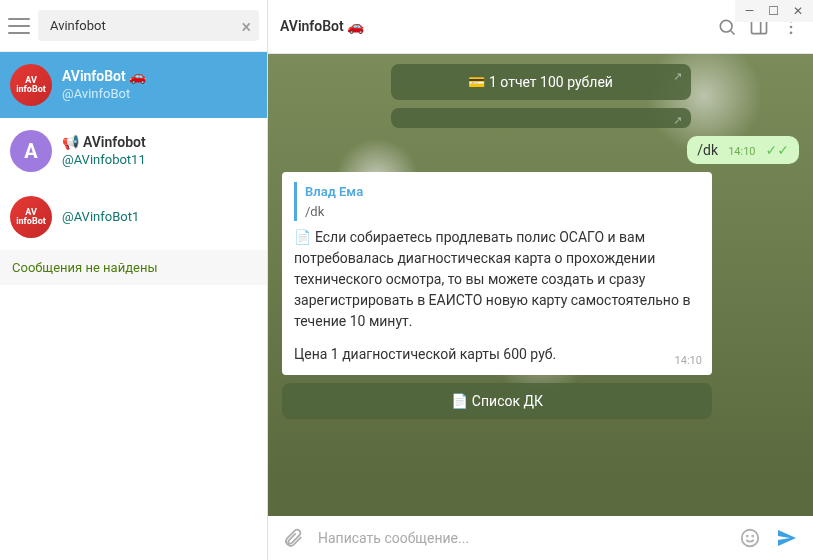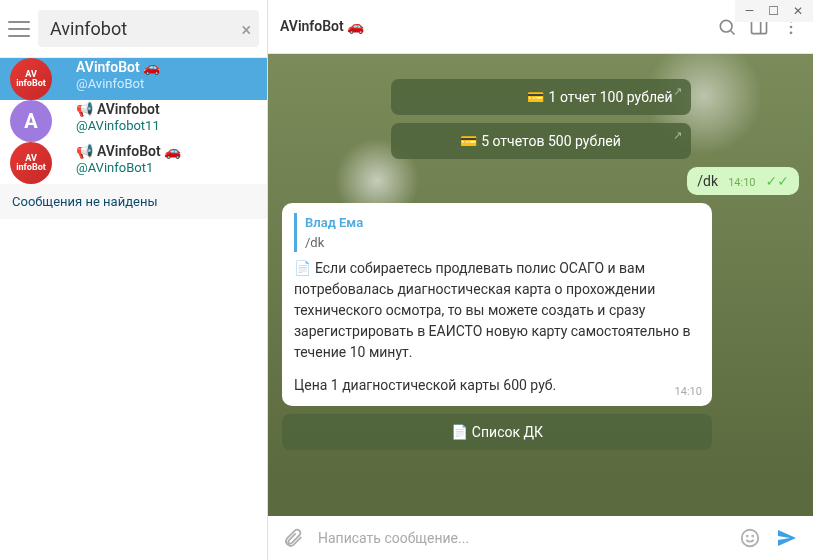--- a/index.html
+++ b/index.html
@@ -2,51 +2,51 @@
 <html><head>
 <meta charset="utf-8">
 <style>
 * { margin: 0; padding: 0; box-sizing: border-box; font-family: -apple-system, BlinkMacSystemFont, "Segoe UI", Roboto, sans-serif; }
 body { width: 813px; height: 560px; overflow: hidden; background: #fff; display: flex; }
 .left-pane { width: 268px; background: #fff; border-right: 1px solid #e0e0e0; display: flex; flex-direction: column; }
 .search-row { display: flex; align-items: center; padding: 10px 8px; gap: 8px; border-bottom: 1px solid #eee; }
 .hamburger { width: 22px; height: 18px; display: flex; flex-direction: column; justify-content: space-between; cursor: pointer; padding: 1px 0; }
 .hamburger span { height: 2px; background: #8e8e8e; border-radius: 1px; }
 .search-box { flex: 1; position: relative; }
-.search-input { width: 100%; background: #f1f1f1; border: none; border-radius: 4px; padding: 8px 30px 8px 12px; font-size: 18px; color: #333; }
+.search-input { width: 100%; background: #f1f1f1; border: none; border-radius: 4px; padding: 8px 30px 8px 12px; font-size: 13px; color: #333; }
 .search-clear { position: absolute; right: 8px; top: 50%; transform: translateY(-50%); color: #999; font-size: 18px; cursor: pointer; }
 .section-header { padding: 8px 12px; font-size: 13px; color: #888; background: #f7f7f7; }
-.search-result { display: flex; padding: 0 10px; gap: 24px; cursor: pointer; }
+.search-result { display: flex; align-items: center; padding: 12px 10px; gap: 10px; cursor: pointer; }
 .search-result.active { background: #4faae0; color: #fff; }
 .avatar { width: 42px; height: 42px; border-radius: 50%; display: flex; align-items: center; justify-content: center; font-weight: bold; font-size: 14px; color: #fff; flex-shrink: 0; }
 .avatar-red { background: linear-gradient(135deg, #e53935, #c62828); font-size: 9px; line-height: 1; text-align: center; }
 .avatar-purple { background: #9f7be0; font-size: 20px; }
 .result-text { display: flex; flex-direction: column; line-height: 1.3; }
 .result-title { font-size: 14px; font-weight: 600; color: #333; }
 .search-result.active .result-title { color: #fff; }
 .result-sub { font-size: 13px; color: #0f766e; }
 .search-result.active .result-sub { color: #d0ecff; }
-.no-messages { padding: 10px 12px; font-size: 13px; color: #0c4a6e; background: #f7f7f7; }
+.no-messages { padding: 10px 12px; font-size: 13px; color: #4d7c0f; background: #f7f7f7; }
 
 .right-pane { flex: 1; display: flex; flex-direction: column; position: relative; background: #5c6b3f; }
 .chat-header { background: #fff; display: flex; align-items: center; padding: 8px 12px; gap: 12px; border-bottom: 1px solid #e5e5e5; height: 54px; }
 .chat-title-col { flex: 1; line-height: 1.2; }
 .chat-title { font-size: 14px; font-weight: 600; color: #333; }
 .chat-sub { font-size: 12px; color: #999; }
 .header-icon { color: #888; cursor: pointer; }
 .chat-body { flex: 1; overflow: hidden; position: relative; background-image: radial-gradient(circle at 20% 30%, rgba(255,255,255,0.6) 0%, transparent 8%), radial-gradient(circle at 80% 10%, rgba(255,255,255,0.5) 0%, transparent 10%), radial-gradient(circle at 50% 70%, rgba(255,255,255,0.4) 0%, transparent 12%), linear-gradient(#7b8c5a, #5c6b3f); padding: 10px 14px; display: flex; flex-direction: column; gap: 8px; }
 .bot-btn { background: rgba(80, 100, 60, 0.88); color: #fff; padding: 10px 18px; border-radius: 8px; font-size: 14px; text-align: center; position: relative; cursor: pointer; }
 .bot-btn .share-tick { position: absolute; right: 8px; top: 6px; color: rgba(255,255,255,0.5); font-size: 11px; }
 .btn-row { display: flex; gap: 8px; }
 .btn-row .bot-btn { flex: 1; }
 .btn-wrap { max-width: 430px; }
 .msg-out { align-self: flex-end; background: #d4f7c5; border-radius: 10px; padding: 6px 10px; font-size: 14px; color: #333; display: flex; align-items: baseline; gap: 10px; }
 .msg-out .time { font-size: 11px; color: #6fb053; }
 .checks { color: #5dc452; font-size: 14px; }
-.bot-message { background: #fff; border-radius: 10px; padding: 10px 12px; max-width: 430px; font-size: 14px; color: #333; line-height: 1.5; position: relative; }
+.bot-message { background: #fff; border-radius: 4px; padding: 10px 12px; max-width: 430px; font-size: 14px; color: #333; line-height: 1.5; position: relative; }
 .reply-bar { border-left: 3px solid #4faae0; padding-left: 8px; margin-bottom: 6px; }
 .reply-name { color: #4faae0; font-weight: 600; font-size: 13px; }
 .reply-text { color: #666; font-size: 13px; }
 .bot-message .time { position: absolute; right: 10px; bottom: 6px; font-size: 11px; color: #aaa; }
 .composer { background: #fff; display: flex; align-items: center; padding: 10px 14px; gap: 14px; margin-top: 40px; }
 .composer-input { flex: 1; border: none; font-size: 14px; color: #333; }
 .composer-input::placeholder { color: #aaa; }
 .attach-icon, .emoji-icon { color: #b0b0b0; cursor: pointer; }
 .send-icon { color: #3ba1e3; cursor: pointer; }
 .win-ctrl { position: absolute; top: 0; right: 0; display: flex; gap: 14px; padding: 4px 10px; background: #f5f5f5; font-size: 12px; color: #666; z-index: 10; }
@@ -81,21 +81,20 @@
     <div class="result-text">
       <span class="result-title">📢 AVinfobot</span>
       <span class="result-sub">@AVinfobot11</span>
     </div>
   </div>
 
   <div class="search-result">
     <div class="avatar avatar-red" style="white-space:pre;">AV
 infoBot</div>
     <div class="result-text">
-      <span class="result-title">📢 AVinfoBot 🚗</span>
       <span class="result-sub">@AVinfoBot1</span>
     </div>
   </div>
 
   <div class="no-messages">Сообщения не найдены</div>
 </div>
 
 <div class="right-pane">
   <div class="win-ctrl">
     <span>—</span>
@@ -117,26 +116,25 @@
       </svg>
     <svg class="header-icon" width="20" height="20" viewBox="0 0 24 24" fill="currentColor">
         <circle cx="12" cy="5" r="1.6"></circle>
         <circle cx="12" cy="12" r="1.6"></circle>
         <circle cx="12" cy="19" r="1.6"></circle>
       </svg>
   </div>
 
   <div class="chat-body">
     <div class="btn-wrap" style="align-self:center; width:100%; max-width:430px;">
-      <div class="bot-btn" style="margin:15px auto 8px; max-width:300px;text-align:right;">
+      <div class="bot-btn" style="margin:0 auto 8px; max-width:300px;">
         <span>💳 1 отчет 100 рублей</span>
         <span class="share-tick">↗</span>
       </div>
       <div class="bot-btn" style="margin:0 auto; max-width:300px;">
-        <span>💳 5 отчетов 500 рублей</span>
         <span class="share-tick">↗</span>
       </div>
     </div>
 
     <div class="msg-out">
       <span>/dk</span>
       <span class="time">14:10</span>
       <span class="checks">✓✓</span>
     </div>
 

